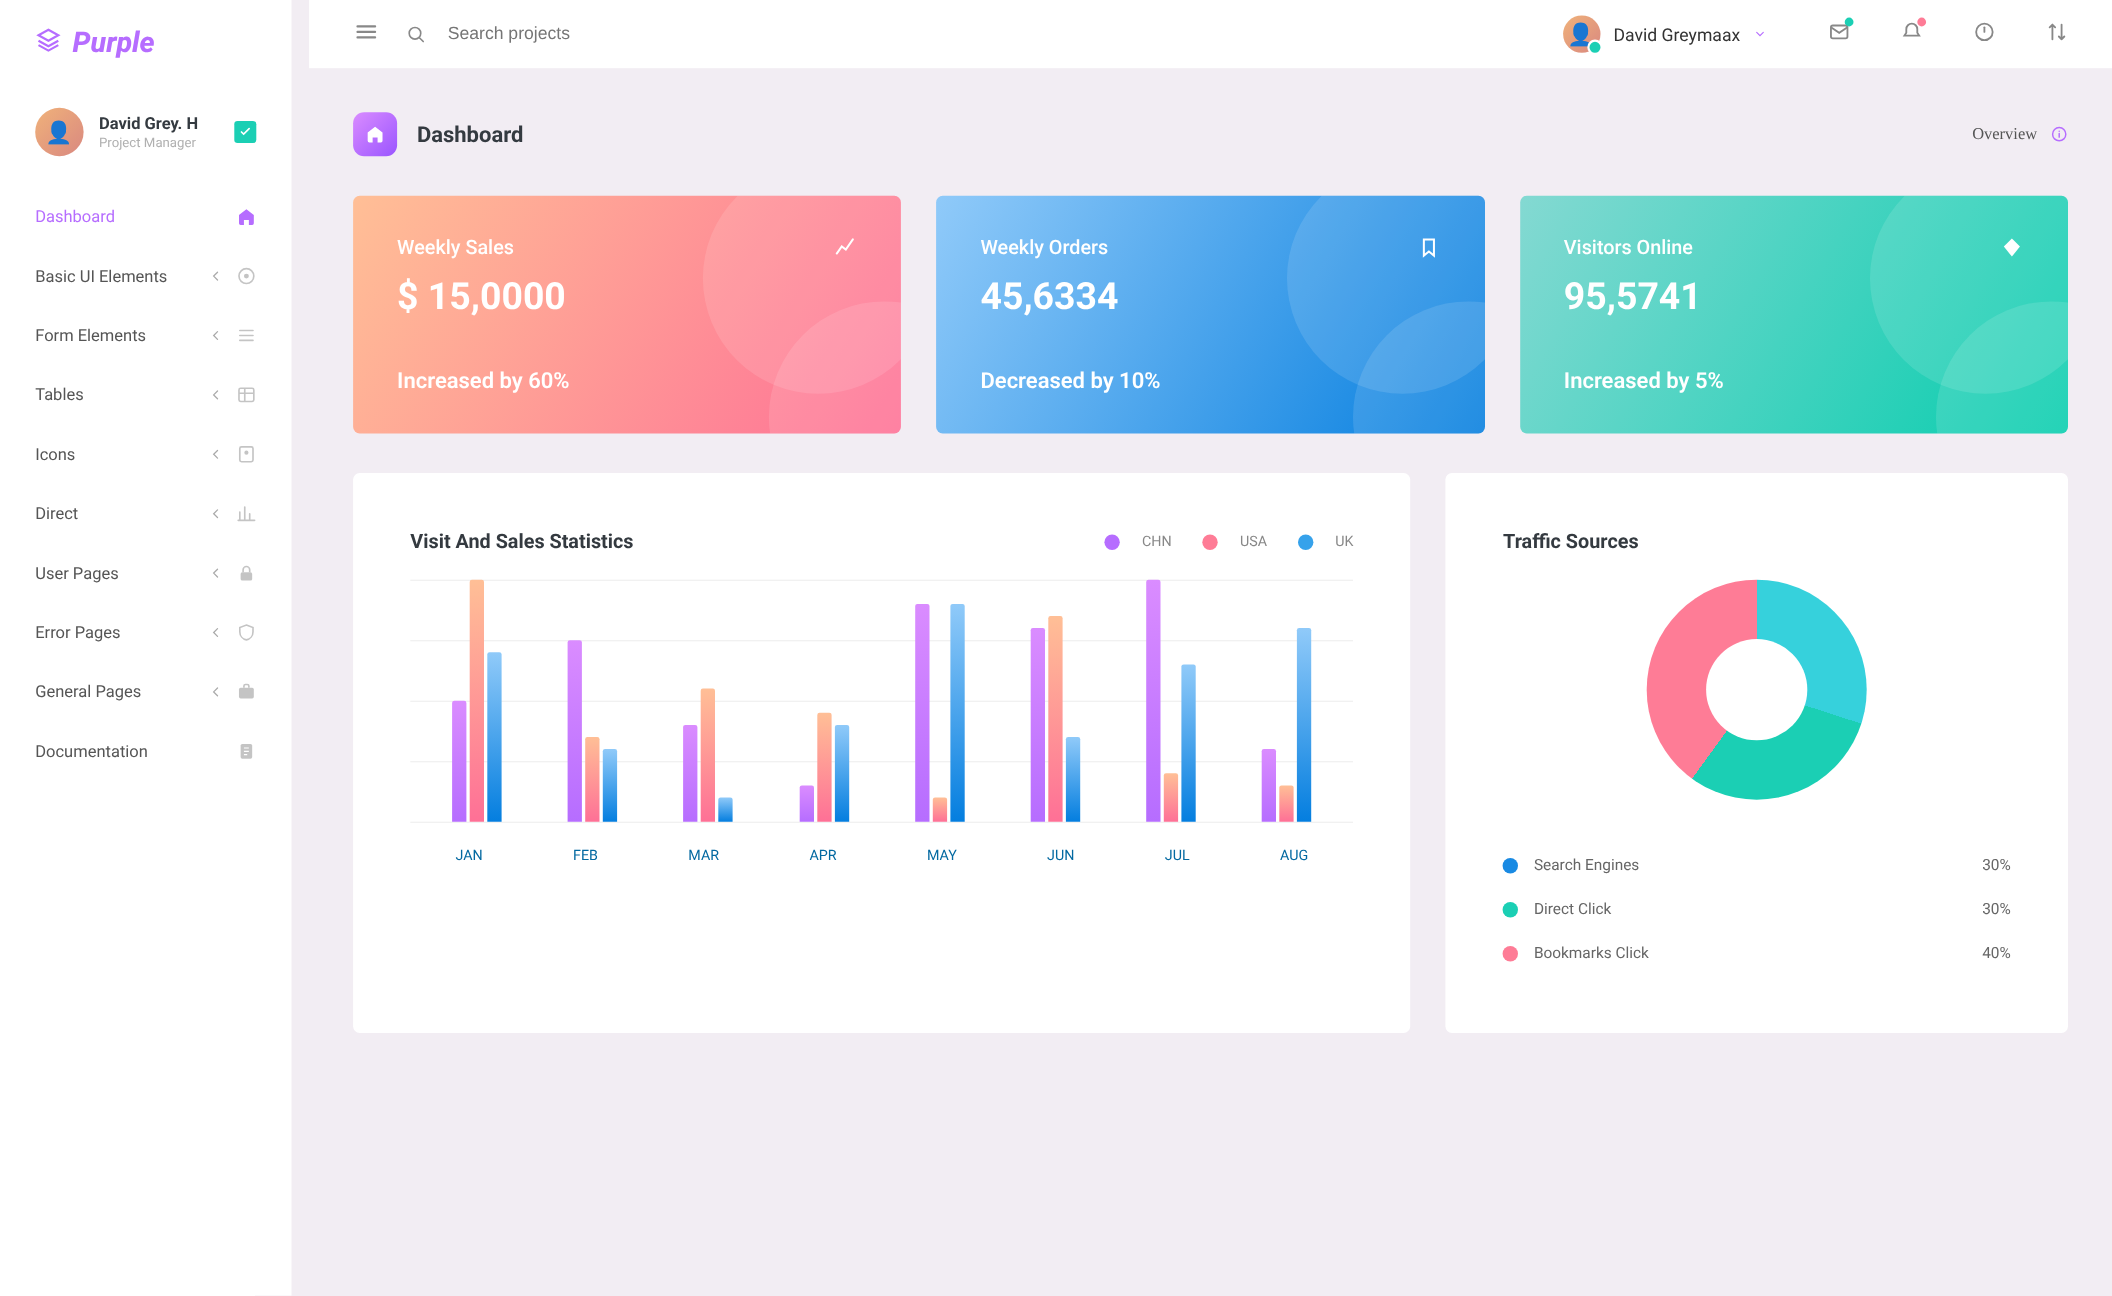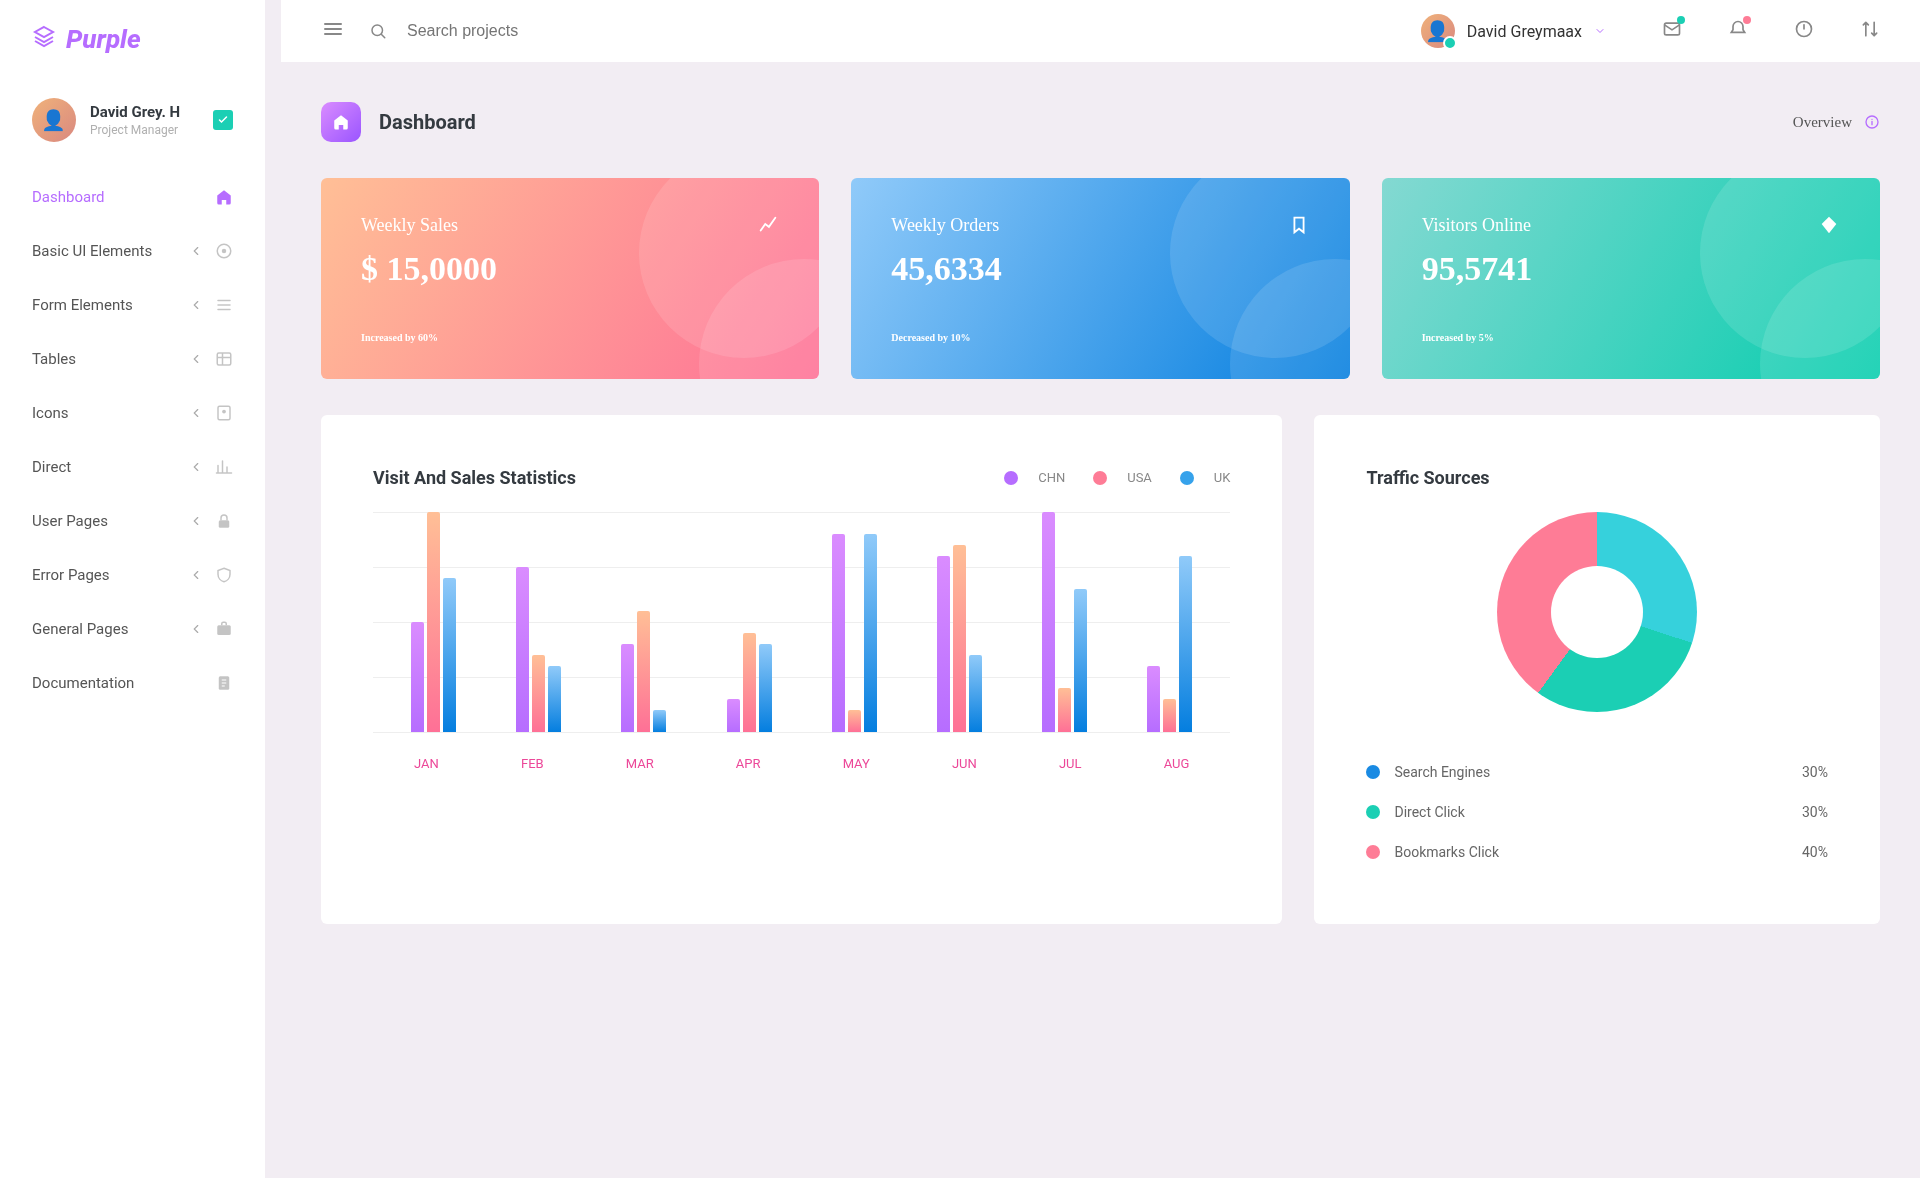--- a/index.html
+++ b/index.html
@@ -50,52 +50,52 @@
 
 .content { padding: 40px; }
 .page-header { display: flex; align-items: center; gap: 18px; margin-bottom: 36px; }
 .page-header-icon { width: 40px; height: 40px; border-radius: 10px; background: linear-gradient(135deg, #da8cff, #9a55ff); display: flex; align-items: center; justify-content: center; }
 .page-header-icon svg { width: 18px; height: 18px; color: #fff; }
 .page-title { font-size: 20px; font-weight: 700; }
 .page-header-right { margin-left: auto; display: flex; align-items: center; gap: 12px; color: #555; font-size: 15px; font-family: Liberation Serif, serif; }
 .page-header-right svg { width: 16px; height: 16px; color: #b66dff; }
 
 .cards { display: grid; grid-template-columns: repeat(3, 1fr); gap: 32px; margin-bottom: 36px; }
-.card { border-radius: 6px; padding: 36px 40px; color: #fff; position: relative; overflow: hidden; font-family: Liberation Serif, serif; }
+.card { border-radius: 6px; padding: 36px 40px; color: #fff; position: relative; overflow: hidden; }
 .card-pink { background: linear-gradient(120deg, #ffbf96, #fe7096); }
 .card-blue { background: linear-gradient(120deg, #90caf9, #047edf); }
 .card-green { background: linear-gradient(120deg, #84d9d2, #07cdae); }
 .card::before, .card::after { content: ''; position: absolute; border-radius: 50%; background: rgba(255,255,255,0.12); }
 .card::before { width: 210px; height: 210px; right: -30px; top: -30px; }
 .card::after { width: 210px; height: 210px; right: -90px; bottom: -90px; }
 .card-header { display: flex; align-items: center; justify-content: space-between; margin-bottom: 14px; position: relative; z-index: 1; }
 .card-label { font-size: 18px; font-weight: 500; }
 .card-header svg { width: 22px; height: 22px; }
 .card-value { font-size: 34px; font-weight: 700; margin-bottom: 44px; position: relative; z-index: 1; }
-.card-delta { font-size: 10px; font-weight: 600; position: relative; z-index: 1; }
+.card-delta { font-size: 20px; font-weight: 600; position: relative; z-index: 1; }
 
 .row { display: grid; grid-template-columns: 1.7fr 1fr; gap: 32px; }
 .panel { background: #fff; border-radius: 6px; padding: 52px; }
 .panel-header { display: flex; align-items: center; margin-bottom: 24px; }
 .panel-title { font-size: 18px; font-weight: 700; flex: 1; }
 .legend { display: flex; gap: 28px; font-size: 13px; color: #888; align-items: center; }
 .legend-item { display: flex; align-items: center; gap: 20px; }
 .legend-dot { width: 14px; height: 14px; border-radius: 50%; }
 
 
 .barchart { }
 .barchart-grid { position: relative; height: 220px; border-top: 1px solid #eee; }
 .gridline { height: 55px; border-bottom: 1px solid #eee; }
 .barchart-bars { position: absolute; inset: 0; display: flex; align-items: flex-end; justify-content: space-around; padding: 0 8px; }
 .bar-group { display: flex; align-items: flex-end; gap: 3px; }
 .bar { width: 13px; border-radius: 2px 2px 0 0; }
 .bar-purple { background: linear-gradient(to top, #b66dff, #da8cff); }
 .bar-pink { background: linear-gradient(to top, #fe7096, #ffbf96); }
 .bar-blue { background: linear-gradient(to top, #047edf, #90caf9); }
-.barchart-axis { display: flex; justify-content: space-around; margin-top: 24px; font-size: 13px; color: #ec4899; }
+.barchart-axis { display: flex; justify-content: space-around; margin-top: 24px; font-size: 13px; color: #0369a1; }
 
 
 .donut-wrap { display: flex; justify-content: center; margin-bottom: 40px; }
 .donut { width: 200px; height: 200px; border-radius: 50%; background: conic-gradient(#36d1dc 0deg 108deg, #1bcfb4 108deg 216deg, #fe7c96 216deg 360deg); position: relative; }
 .donut::after { content: ''; position: absolute; inset: 54px; background: #fff; border-radius: 50%; }
 .traffic-list { list-style: none; }
 .traffic-item { display: flex; align-items: center; padding: 12px 0; font-size: 14px; color: #666; }
 .traffic-item .legend-dot { margin-right: 14px; }
 .traffic-value { margin-left: auto; }
 </style>

